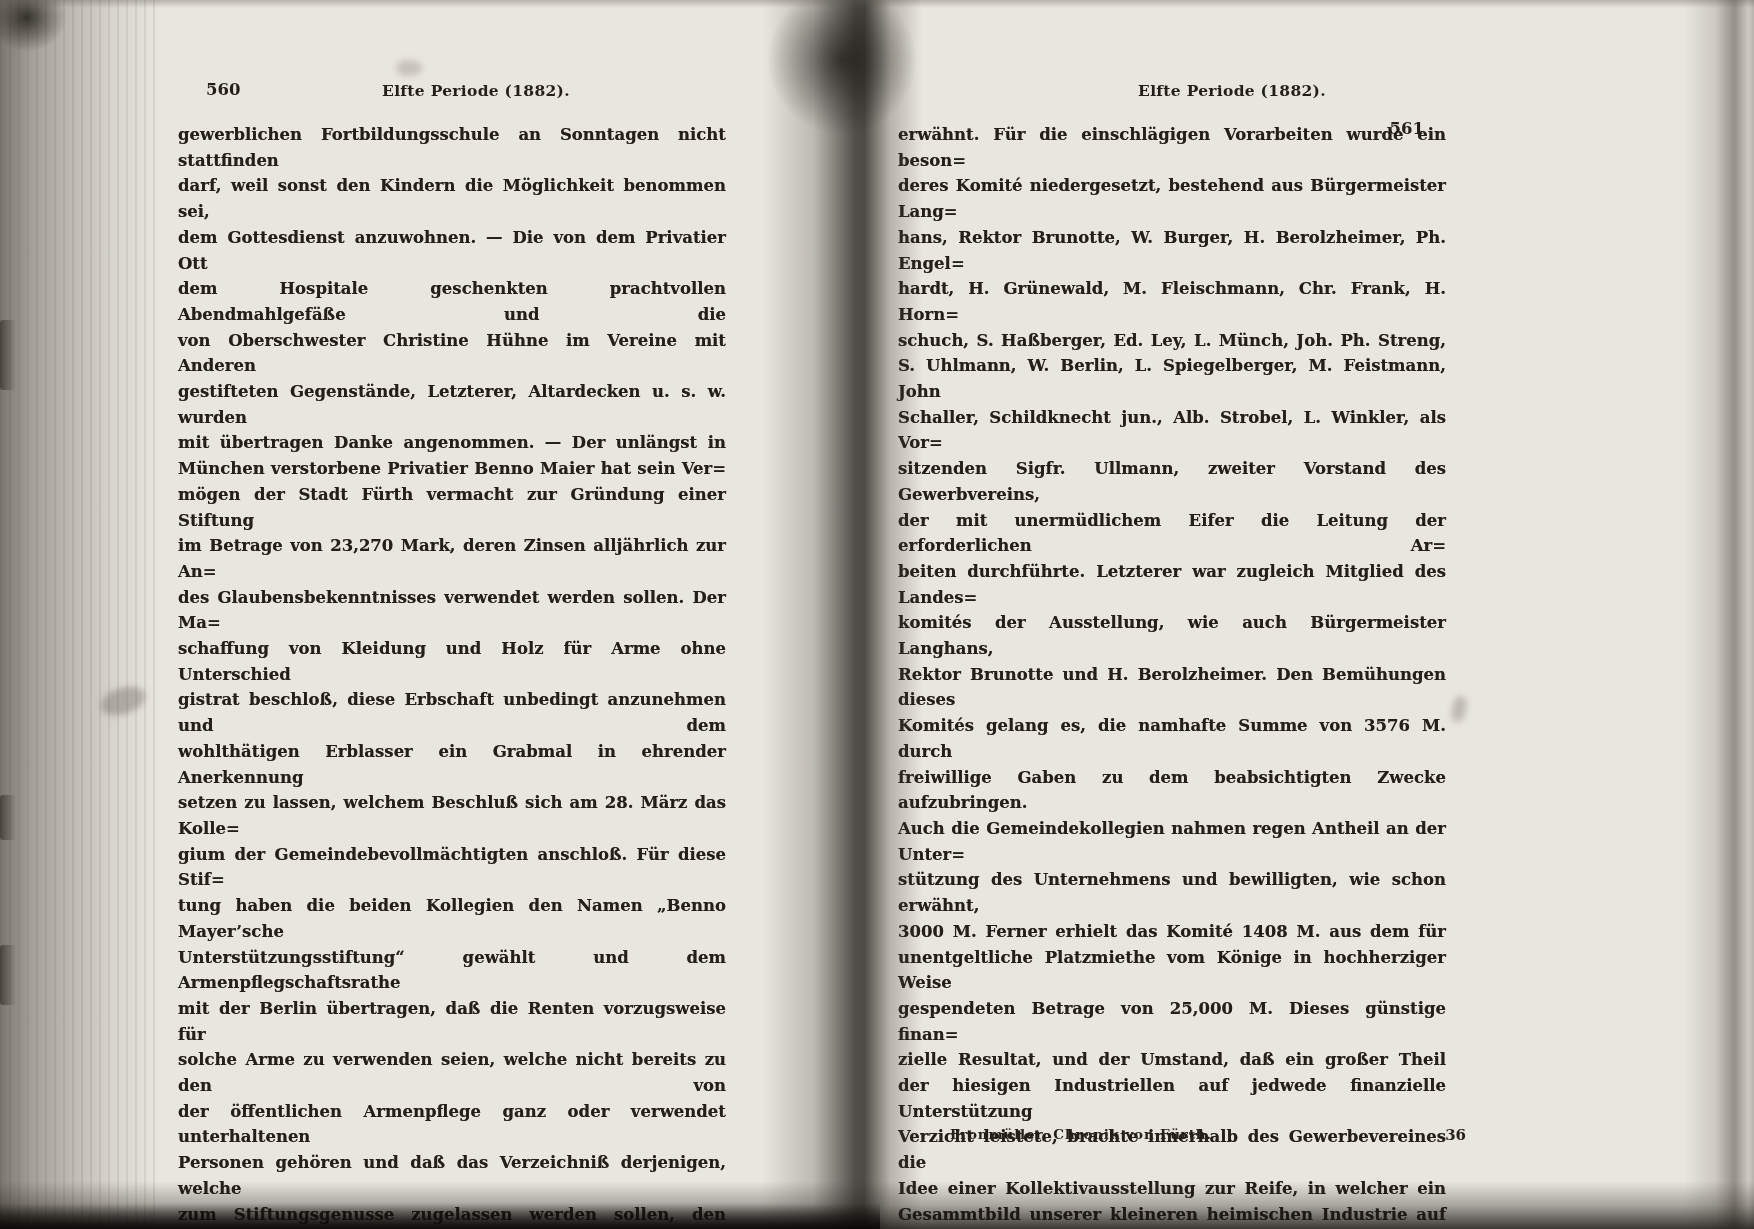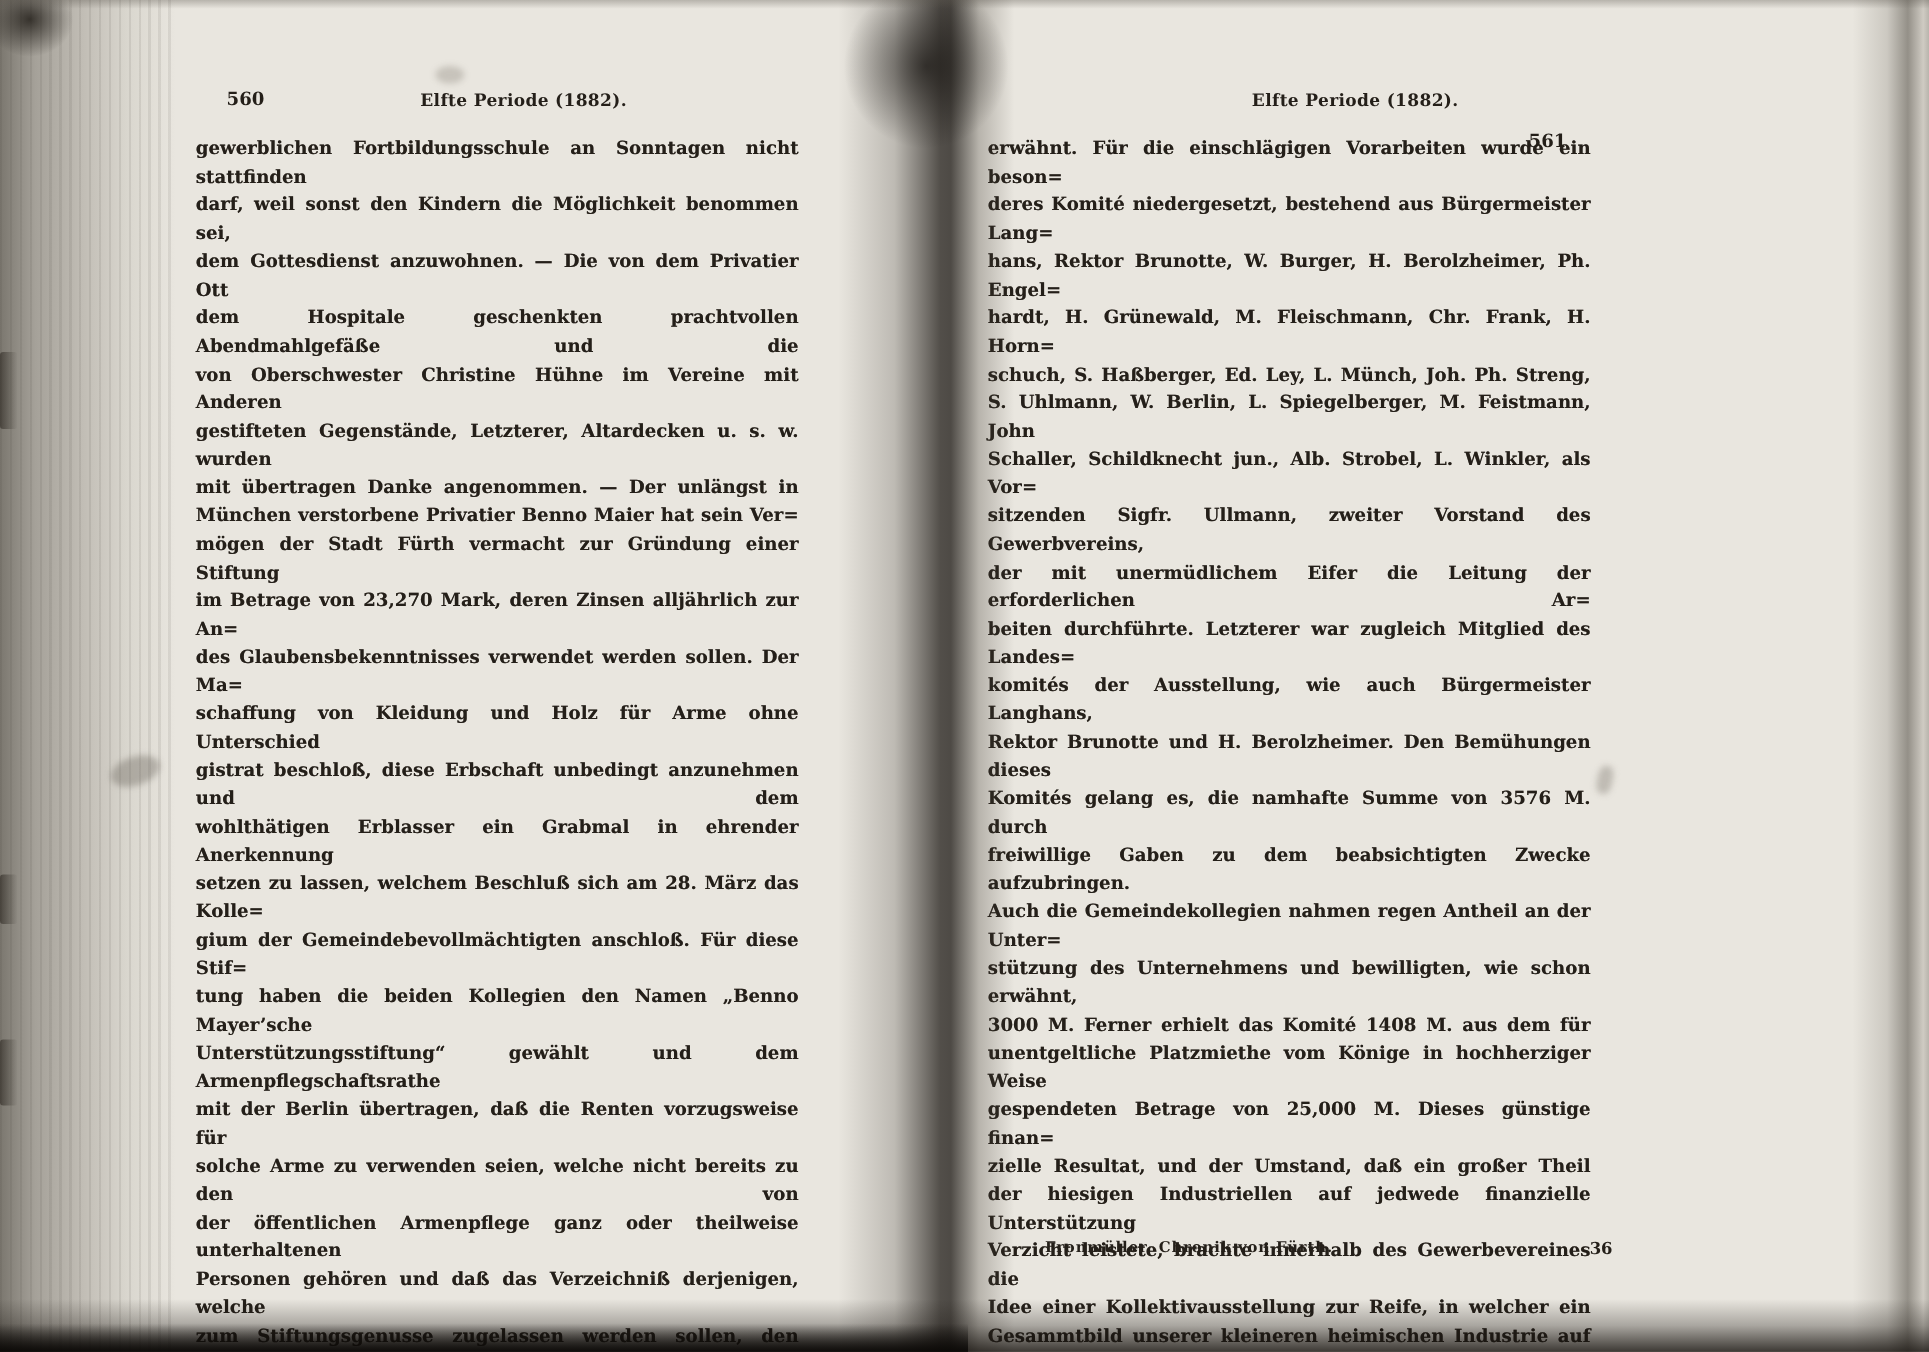--- a/index.html
+++ b/index.html
@@ -104,21 +104,21 @@
       <div class="line">des Glaubensbekenntnisses verwendet werden sollen.  Der Ma=</div>
       <div class="line">schaffung von Kleidung und Holz für Arme ohne Unterschied</div>
       <div class="line">gistrat beschloß, diese Erbschaft unbedingt anzunehmen und dem</div>
       <div class="line">wohlthätigen Erblasser ein Grabmal in ehrender Anerkennung</div>
       <div class="line">setzen zu lassen, welchem Beschluß sich am 28. März das Kolle=</div>
       <div class="line">gium der Gemeindebevollmächtigten anschloß.  Für diese Stif=</div>
       <div class="line">tung haben die beiden Kollegien den Namen „Benno Mayer’sche</div>
       <div class="line">Unterstützungsstiftung“ gewählt und dem Armenpflegschaftsrathe</div>
       <div class="line">mit der Berlin übertragen, daß die Renten vorzugsweise für</div>
       <div class="line">solche Arme zu verwenden seien, welche nicht bereits zu den von</div>
-      <div class="line">der öffentlichen Armenpflege ganz oder theilweise unterhaltenen</div>
+      <div class="line">der öffentlichen Armenpflege ganz oder verwendet unterhaltenen</div>
       <div class="line">Personen gehören und daß das Verzeichniß derjenigen, welche</div>
       <div class="line">zum Stiftungsgenusse zugelassen werden sollen, den beiden</div>
     </div>
 
   <div class="page-head head-right">
     <span class="running">Elfte Periode (1882).</span>
     <span class="pagenum">561</span>
   </div>
   <div class="body body-right">
       <div class="line">erwähnt.  Für die einschlägigen Vorarbeiten wurde ein beson=</div>

